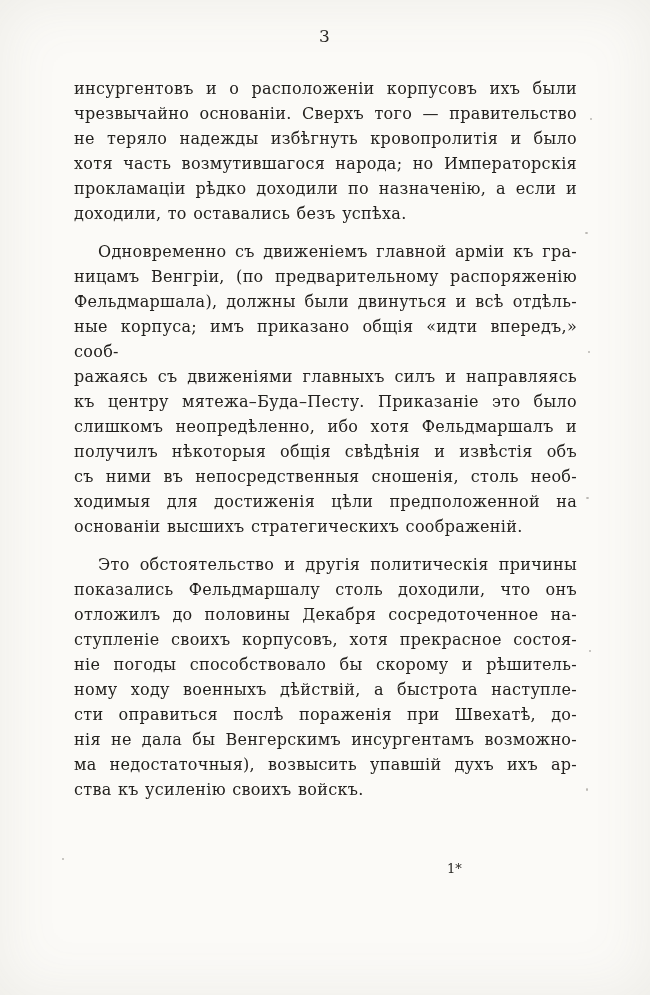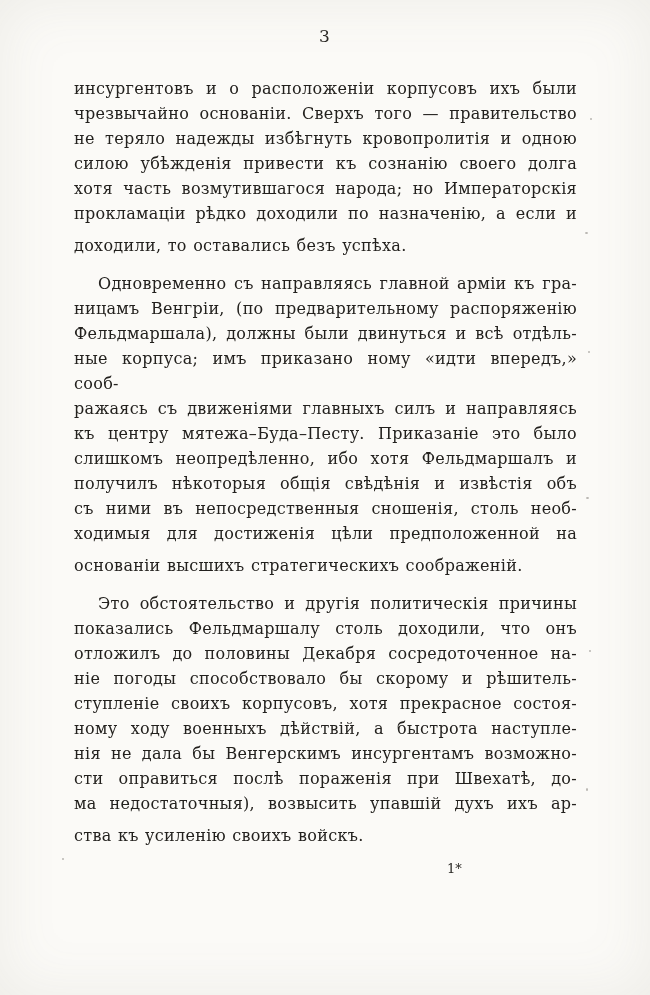--- a/index.html
+++ b/index.html
@@ -41,21 +41,20 @@
     letter-spacing: 0.3px;
     word-spacing: 1px;
   }
   .para .line {
     text-align: justify;
     text-align-last: justify;
     white-space: normal;
   }
   .para .line.last {
     text-align-last: left;
-    margin-top: 7px;
   }
   .para.indent .line.first {
     text-indent: 24px;
   }
   .signature {
     position: absolute;
     top: 861px;
     left: 447px;
     font-size: 13px;
     color: #2a2824;
@@ -77,48 +76,47 @@
 </head>
 <body>
 
 <div class="page">
   <div class="page-number">3</div>
 
   <div class="text-block">
     <div class="para">
         <div class="line first">инсургентовъ и о расположеніи корпусовъ ихъ были</div>
         <div class="line">чрезвычайно основаніи. Сверхъ того — правительство</div>
-        <div class="line">не теряло надежды избѣгнуть кровопролитія и одною</div>
-        <div class="line">силою убѣжденія привести къ сознанію своего долга</div>
+        <div class="line">не теряло надежды избѣгнуть кровопролитія и было</div>
         <div class="line">хотя часть возмутившагося народа; но Императорскія</div>
         <div class="line">прокламаціи рѣдко доходили по назначенію, а если и</div>
         <div class="line last">доходили, то оставались безъ успѣха.</div>
       </div>
     <div class="para indent">
-        <div class="line first">Одновременно съ направляясь главной арміи къ гра-</div>
+        <div class="line first">Одновременно съ движеніемъ главной арміи къ гра-</div>
         <div class="line">ницамъ Венгріи, (по предварительному распоряженію</div>
         <div class="line">Фельдмаршала), должны были двинуться и всѣ отдѣль-</div>
-        <div class="line">ные корпуса; имъ приказано ному «идти впередъ,» сооб-</div>
+        <div class="line">ные корпуса; имъ приказано общія «идти впередъ,» сооб-</div>
         <div class="line">ражаясь съ движеніями главныхъ силъ и направляясь</div>
         <div class="line">къ центру мятежа–Буда–Песту. Приказаніе это было</div>
         <div class="line">слишкомъ неопредѣленно, ибо хотя Фельдмаршалъ и</div>
         <div class="line">получилъ нѣкоторыя общія свѣдѣнія и извѣстія объ</div>
         <div class="line">съ ними въ непосредственныя сношенія, столь необ-</div>
         <div class="line">ходимыя для достиженія цѣли предположенной на</div>
         <div class="line last">основаніи высшихъ стратегическихъ соображеній.</div>
       </div>
     <div class="para indent">
         <div class="line first">Это обстоятельство и другія политическія причины</div>
         <div class="line">показались Фельдмаршалу столь доходили, что онъ</div>
         <div class="line">отложилъ до половины Декабря сосредоточенное на-</div>
+        <div class="line">ступленіе своихъ корпусовъ, хотя прекрасное состоя-</div>
         <div class="line">ніе погоды способствовало бы скорому и рѣшитель-</div>
-        <div class="line">ступленіе своихъ корпусовъ, хотя прекрасное состоя-</div>
         <div class="line">ному ходу военныхъ дѣйствій, а быстрота наступле-</div>
+        <div class="line">сти оправиться послѣ пораженія при Швехатѣ, до-</div>
         <div class="line">нія не дала бы Венгерскимъ инсургентамъ возможно-</div>
-        <div class="line">сти оправиться послѣ пораженія при Швехатѣ, до-</div>
         <div class="line">ма недостаточныя), возвысить упавшій духъ ихъ ар-</div>
         <div class="line last">ства къ усиленію своихъ войскъ.</div>
       </div>
   </div>
 
   <div class="signature">1*</div>
 
   <div class="speck s1"></div>
   <div class="speck s2"></div>
   <div class="speck s3"></div>

